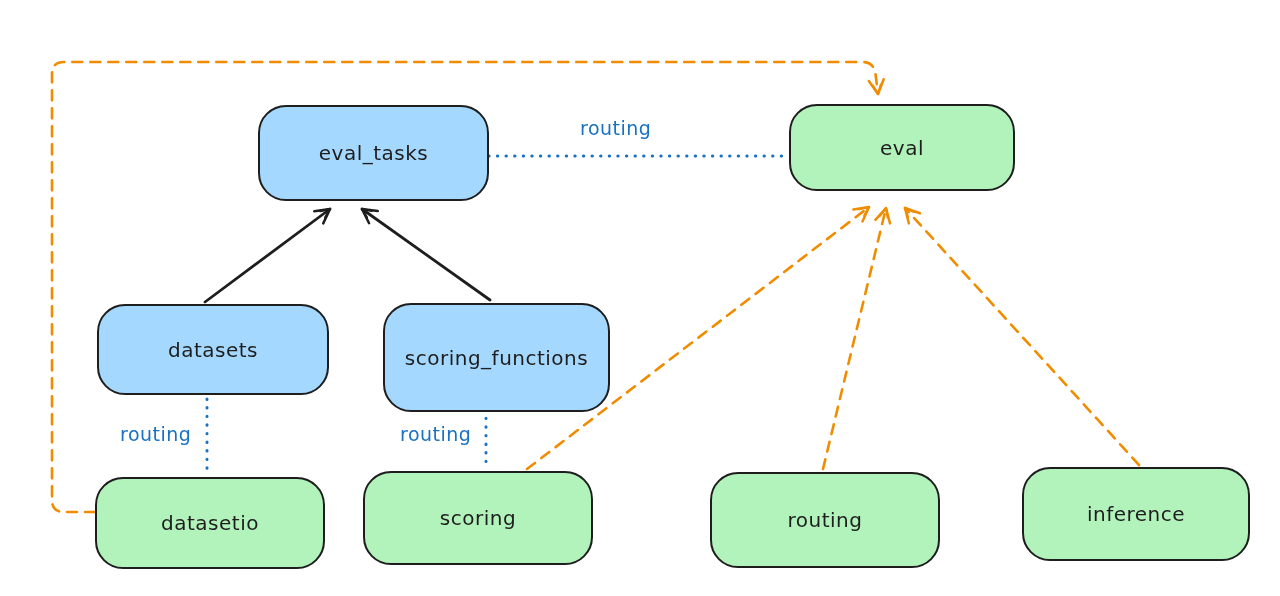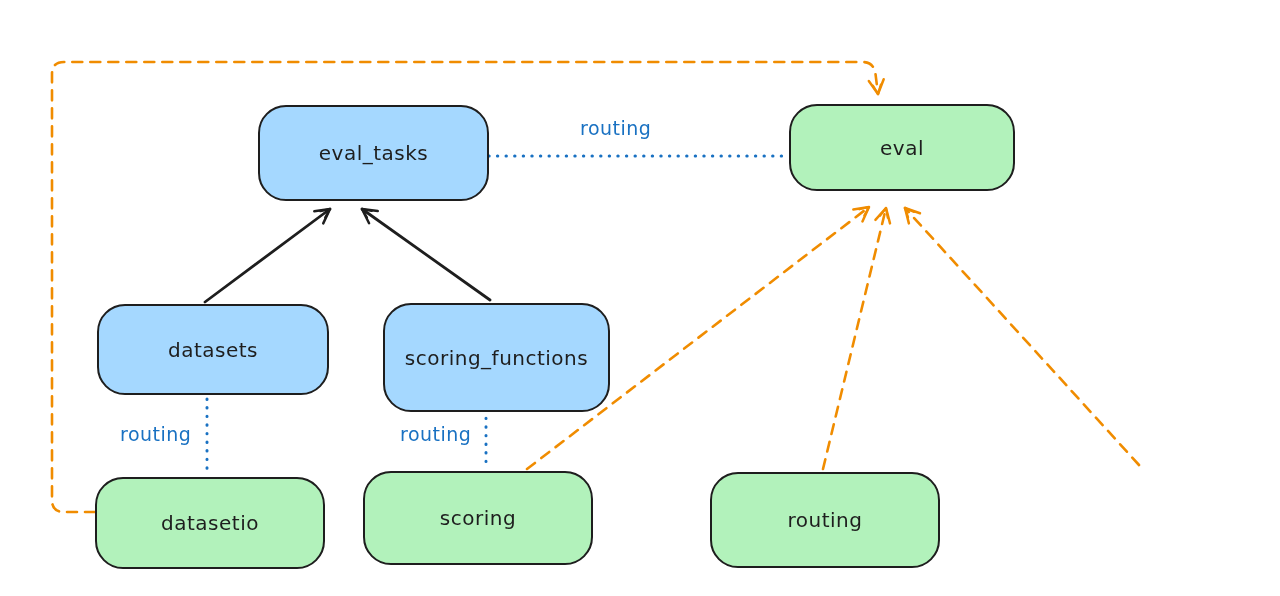--- a/index.html
+++ b/index.html
@@ -102,18 +102,21 @@
   </div>
   <div class="node green" id="n-datasetio">
     <span>datasetio</span>
   </div>
   <div class="node green" id="n-scoring">
     <span>scoring</span>
   </div>
   <div class="node green" id="n-agents">
     <span>routing</span>
   </div>
+  <div class="node green" id="n-inference">
+    <span>inference</span>
+  </div>
 
   <div class="routing-label" id="r-top">routing</div>
   <div class="routing-label" id="r-left">routing</div>
   <div class="routing-label" id="r-mid">routing</div>
 
 </div>
 
 </body></html>

